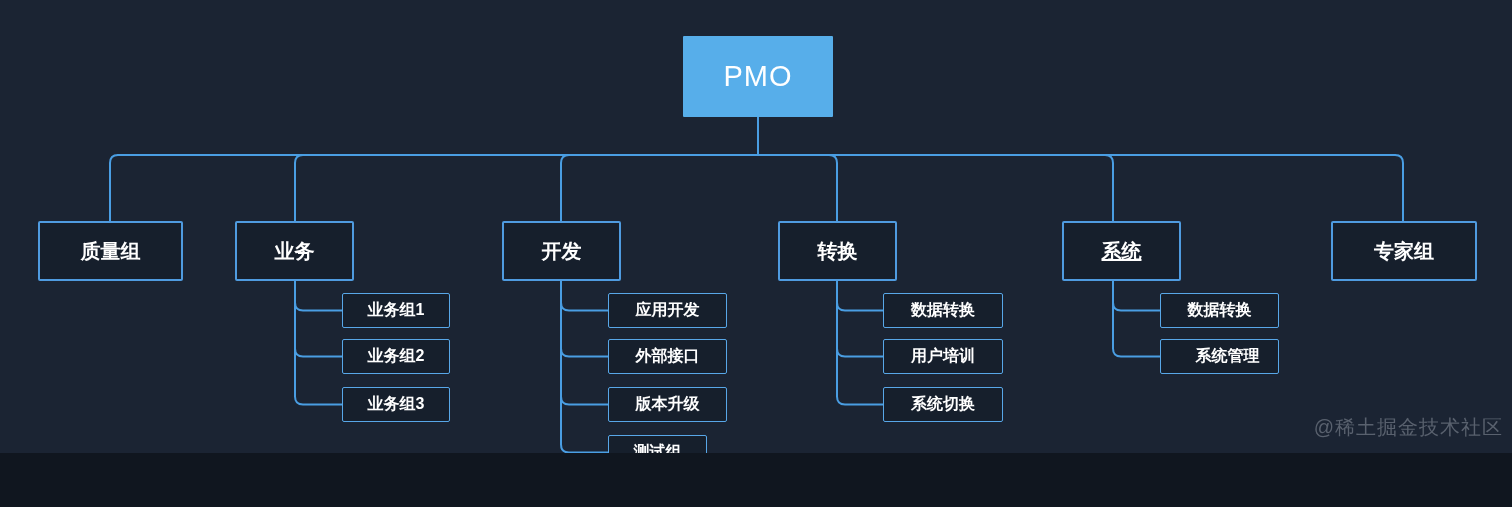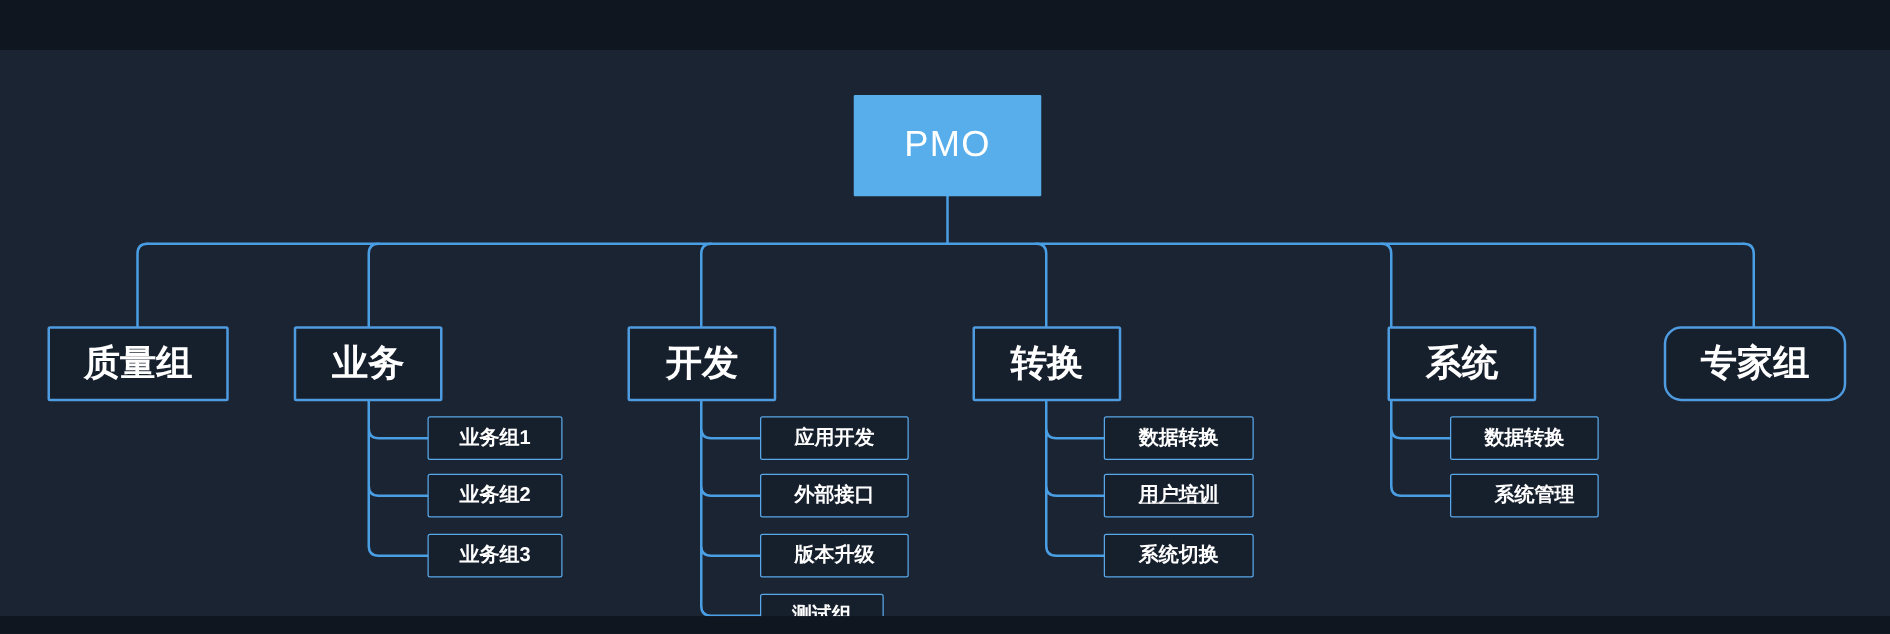--- a/index.html
+++ b/index.html
@@ -2,37 +2,36 @@
 <html style="--bg: #1b2433; --line: #4a9ee3; --box-border: #4f9be0; --leaf-border: #58a7e8; --box-fill: #161f2c; --root-fill: #57aeea; --text: #ffffff; --watermark: #59616e;"><head>
 <meta charset="utf-8">
 <style>
   html,body{margin:0;padding:0;background:#10161f;}
   .stage{
     position:relative;
     width:1512px;height:453px;
     background:var(--bg,#1b2433);
     overflow:hidden;
     font-family:"Liberation Sans", sans-serif;
-    margin-top:40px;
   }
   .connectors{position:absolute;left:0;top:0;width:1512px;height:507px;}
   .connectors path{fill:none;stroke:var(--line,#4a9ee3);stroke-width:2;stroke-linecap:round;}
   .node{
     position:absolute;display:flex;align-items:center;justify-content:center;
     color:var(--text,#ffffff);box-sizing:border-box;white-space:nowrap;
     cursor:default;
   }
   .root{
     background:var(--root-fill,#57aeea);
     font-size:29px;letter-spacing:1px;border-radius:1px;
   }
   .branch{
     border:2px solid var(--box-border,#4f9be0);
     background:var(--box-fill,#161f2c);
-    font-size:29px;font-weight:bold;border-radius:2px;
+    font-size:20px;font-weight:bold;border-radius:2px;
   }
   .leaf{
     border:1.5px solid var(--leaf-border,#58a7e8);
     background:var(--box-fill,#161f2c);
     font-size:16px;font-weight:bold;border-radius:2px;
   }
   .watermark{
     position:absolute;right:9px;bottom:12px;
     color:var(--watermark,#59616e);font-size:20px;letter-spacing:1px;
   }
@@ -80,32 +79,33 @@
       M1113 302.5 Q1113 310.5 1121 310.5 H1160
       M1113 348.5 Q1113 356.5 1121 356.5 H1160"></path>
   </svg>
 
   <div class="node root" style="left:683px;top:36px;width:150px;height:81px;">PMO</div>
 
   <div class="node branch" style="left:38px;top:221px;width:145px;height:60px;">质量组</div>
   <div class="node branch" style="left:235px;top:221px;width:119px;height:60px;">业务</div>
   <div class="node branch" style="left:502px;top:221px;width:119px;height:60px;">开发</div>
   <div class="node branch" style="left:778px;top:221px;width:119px;height:60px;">转换</div>
-  <div class="node branch" style="left:1110px;top:221px;width:119px;height:60px;">系统</div>
-  <div class="node branch" style="left:1331px;top:221px;width:146px;height:60px;border-radius:14px;">专家组</div>
+  <div class="node branch" style="left:1062px;top:221px;width:119px;height:60px;text-decoration:underline;">系统</div>
+  <div class="node branch" style="left:1331px;top:221px;width:146px;height:60px;">专家组</div>
 
   <div class="node leaf" style="left:342px;top:293px;width:108px;height:35px;">业务组1</div>
   <div class="node leaf" style="left:342px;top:339px;width:108px;height:35px;">业务组2</div>
   <div class="node leaf" style="left:342px;top:387px;width:108px;height:35px;text-align:right;">业务组3</div>
 
   <div class="node leaf" style="left:608px;top:293px;width:119px;height:35px;">应用开发</div>
   <div class="node leaf" style="left:608px;top:339px;width:119px;height:35px;">外部接口</div>
   <div class="node leaf" style="left:608px;top:387px;width:119px;height:35px;text-align:center;">版本升级</div>
   <div class="node leaf" style="left:608px;top:435px;width:99px;height:35px;">测试组</div>
 
   <div class="node leaf" style="left:883px;top:293px;width:120px;height:35px;">数据转换</div>
-  <div class="node leaf" style="left:883px;top:339px;width:120px;height:35px;text-decoration:underline;">用户培训</div>
+  <div class="node leaf" style="left:883px;top:339px;width:120px;height:35px;">用户培训</div>
   <div class="node leaf" style="left:883px;top:387px;width:120px;height:35px;">系统切换</div>
 
   <div class="node leaf" style="left:1160px;top:293px;width:119px;height:35px;">数据转换</div>
   <div class="node leaf" style="left:1160px;top:339px;width:119px;height:35px;padding-left:16px;">系统管理</div>
 
+  <div class="watermark">@稀土掘金技术社区</div>
 </div>
 
 </body></html>

